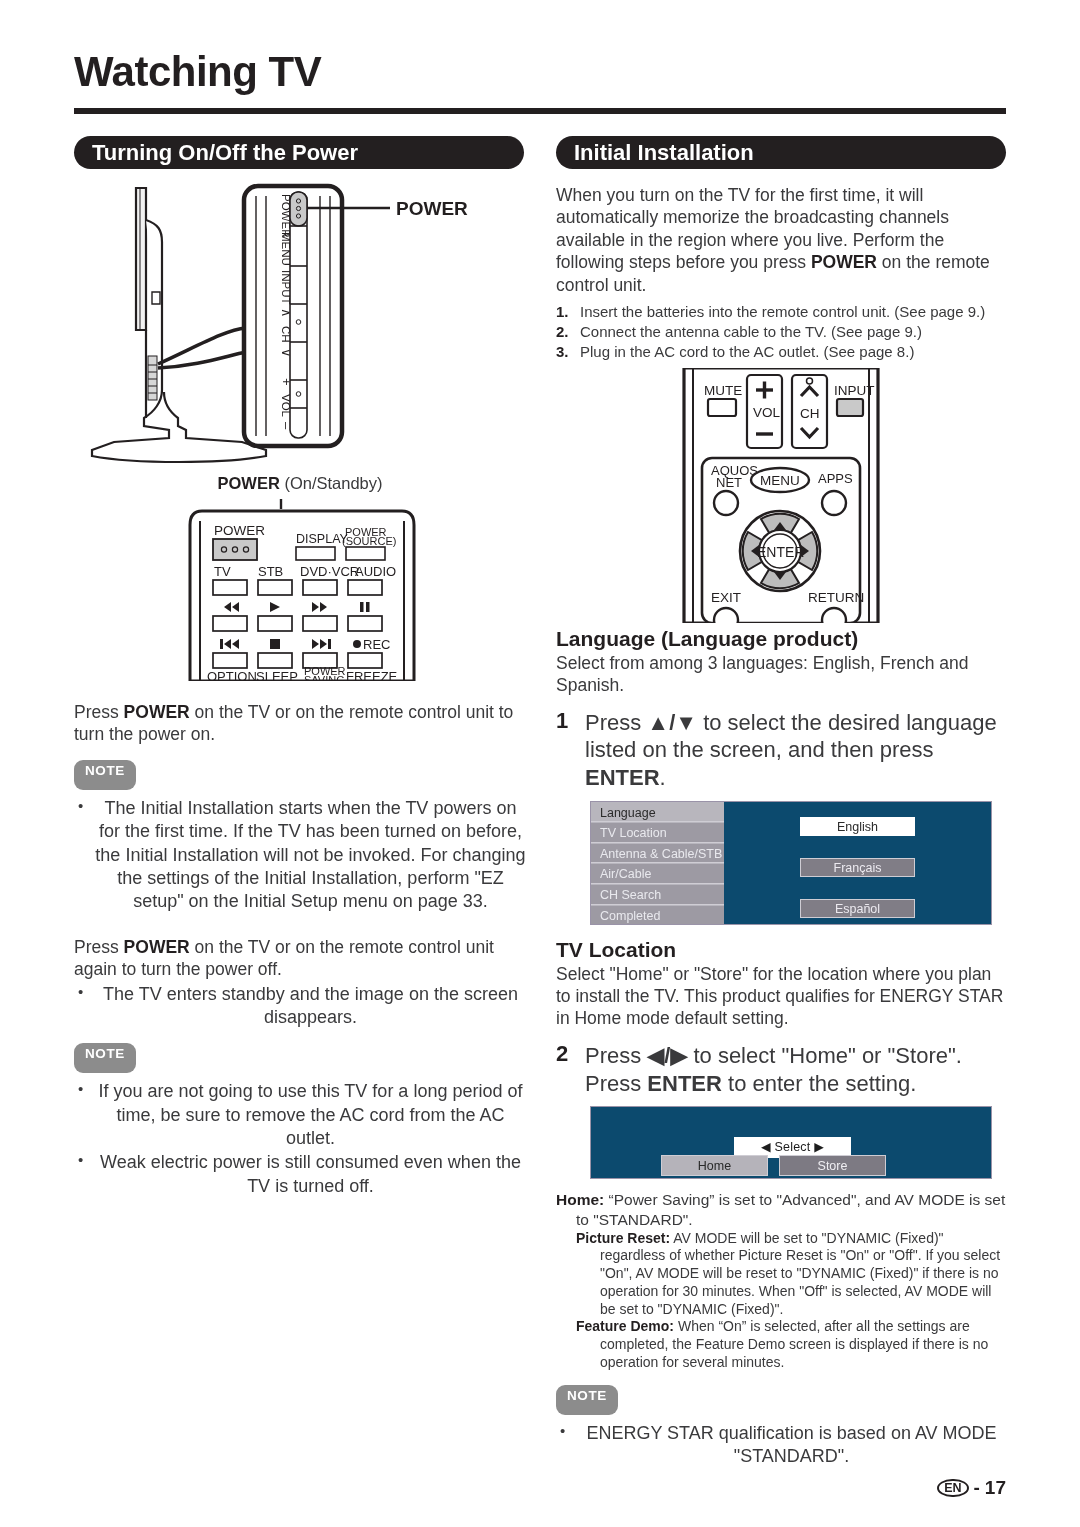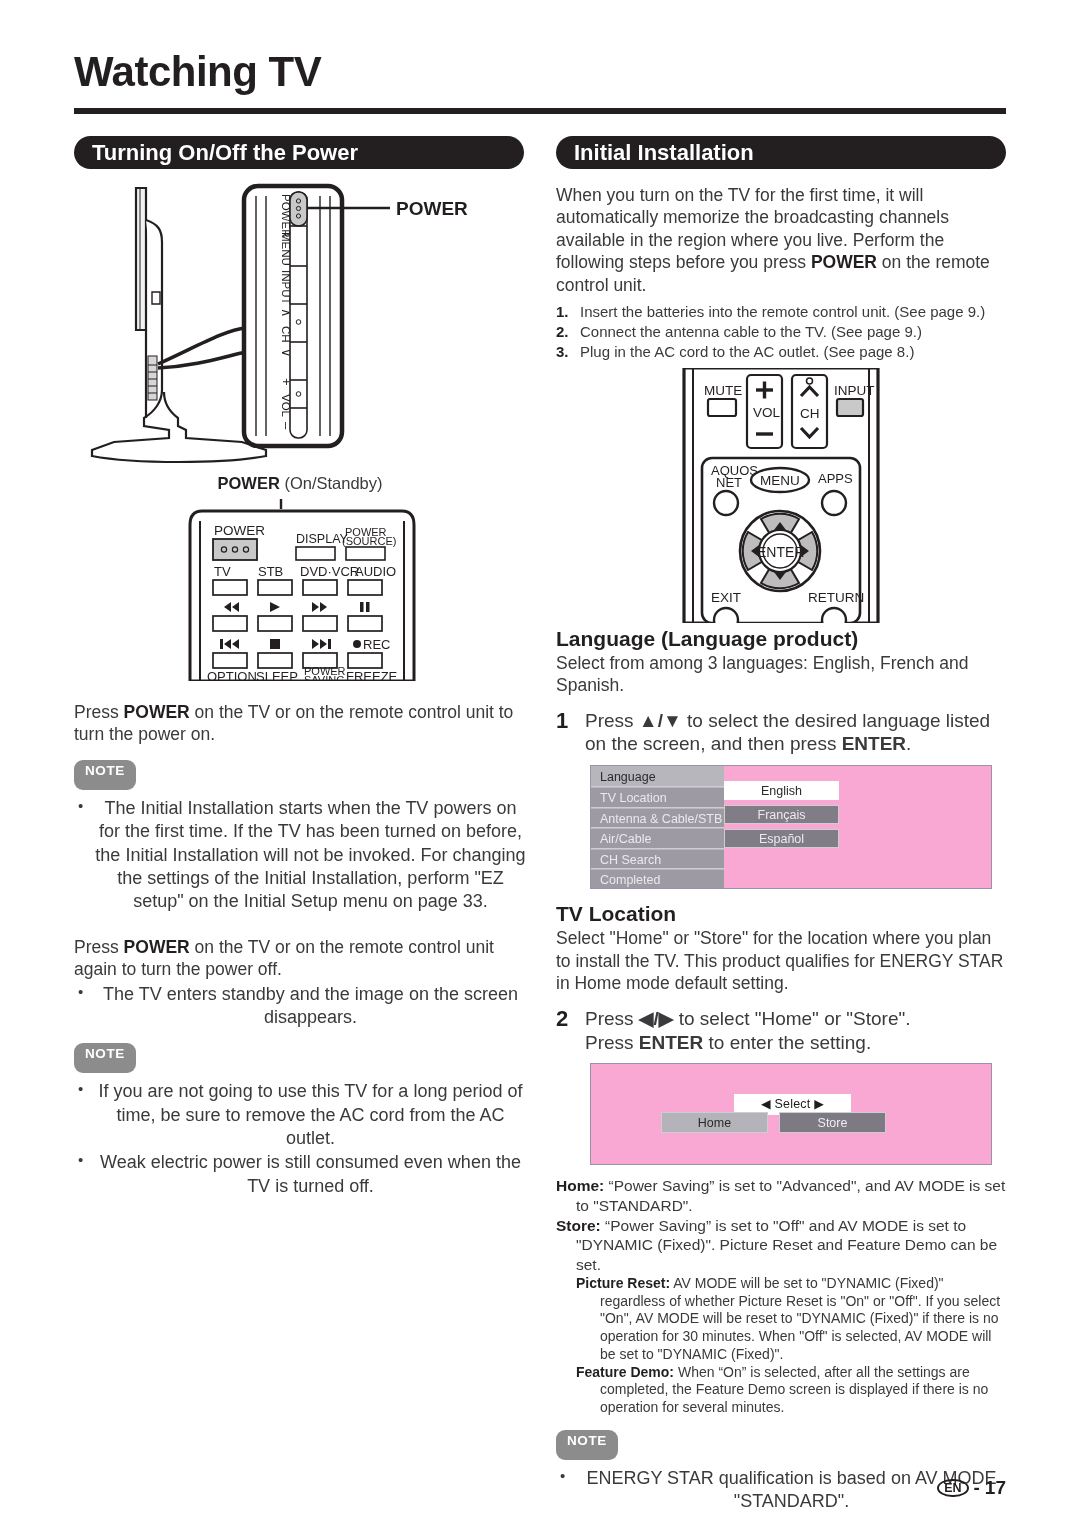--- a/index.html
+++ b/index.html
@@ -65,58 +65,58 @@
   .numlist { margin-top:6px; }
   .numrow { display:flex; font-size:15px; line-height:1.33; color:#3a3a3c; }
   .numrow .n { width:24px; font-weight:bold; color:#231f20; flex:none; }
 
   
   .steprow { display:flex; margin-top:12px; }
   .steprow .sn {
     font-size:22px; font-weight:bold; color:#231f20;
     width:29px; flex:none; line-height:1.12;
   }
-  .steprow .stext { font-size:19px; line-height:1.26; color:#3a3a3c; }
+  .steprow .stext { font-size:22px; line-height:1.26; color:#3a3a3c; }
 
   .subhead { font-size:21px; font-weight:bold; color:#231f20; margin-bottom:1px;}
 
   
   .tvfig { position:relative; width:452px; height:310px; }
 
   
   .fig-caption {
     text-align:center; font-size:16.5px; color:#3a3a3c; margin-top:4px;
   }
   .fig-caption b { color:#231f20; }
 
   
   .osd {
-    background:#f9a8d4; border:1px solid #9a93a8;
+    background:#0c4a6e; border:1px solid #9a93a8;
     position:relative; overflow:hidden;
   }
   .osd-lang { width:402px; height:124px; margin:9px 0 0 34px; display:flex; }
   .osd-lang .menu-col { width:133px; padding:0; }
   .osd-lang .menu-item {
     height:20.6px; line-height:20.6px; font-size:12.5px; color:#e9e9ee;
     padding-left:9px; background:#9d9aa3;
     border-bottom:1px solid #cfcdd4; border-top:1px solid #b8b6be;
   }
   .osd-lang .menu-item.sel { background:#b8b6bd; color:#2b2b2b; }
   .osd-lang .right-col {
-    flex:1; display:flex; flex-direction:column; 
-    padding-top:15px; gap:5px;
+    flex:1; display:flex; flex-direction:column; align-items:center;
+    padding-top:15px; gap:22px;
   }
   .lang-btn {
     width:115px; height:19px; line-height:19px; text-align:center;
     font-size:12.5px; color:#eceaf0; background:#807d86;
     border:1px solid #cfcdd4;
   }
   .lang-btn.sel { background:#ffffff; color:#2b2b2b; border:1px solid #ffffff; }
 
-  .osd-loc { width:402px; height:102px; margin:9px 0 0 34px; }
+  .osd-loc { width:402px; height:73px; margin:9px 0 0 34px; }
   .sel-pill {
     position:absolute; left:143px; top:30px; width:117px; height:21px;
     background:#ffffff; color:#1d1d1d; font-size:12.5px;
     line-height:21px; text-align:center; letter-spacing:0.2px;
   }
   .loc-btn {
     position:absolute; top:48px; width:107px; height:21px;
     font-size:12.5px; line-height:21px; text-align:center;
     color:#efeef2; background:#7d7a83; border:1px solid #cfcdd4;
   }
@@ -443,23 +443,20 @@
         <span>▶</span>
       </div>
       <div class="loc-btn home">Home</div>
       <div class="loc-btn store">Store</div>
     </div>
 
     <div class="deflist">
       <div class="defrow">
         <b>Home:</b><span> “Power Saving” is set to "Advanced", and AV MODE is set to "STANDARD".</span>
       </div>
-      <div class="defrow">
-        <b>Store:</b><span> “Power Saving” is set to "Off" and AV MODE is set to "DYNAMIC (Fixed)". Picture Reset and Feature Demo can be set.</span>
-      </div>
       <div class="defrow ind2">
         <b>Picture Reset:</b><span> AV MODE will be set to "DYNAMIC (Fixed)" regardless of whether Picture Reset is "On" or "Off". If you select "On", AV MODE will be reset to "DYNAMIC (Fixed)" if there is no operation for 30 minutes. When "Off" is selected, AV MODE will be set to "DYNAMIC (Fixed)".</span>
       </div>
       <div class="defrow ind2">
         <b>Feature Demo:</b><span> When “On” is selected, after all the settings are completed, the Feature Demo screen is displayed if there is no operation for several minutes.</span>
       </div>
     </div>
 
     <div style="margin-top:13px;">
       <span class="note-badge">NOTE</span>

